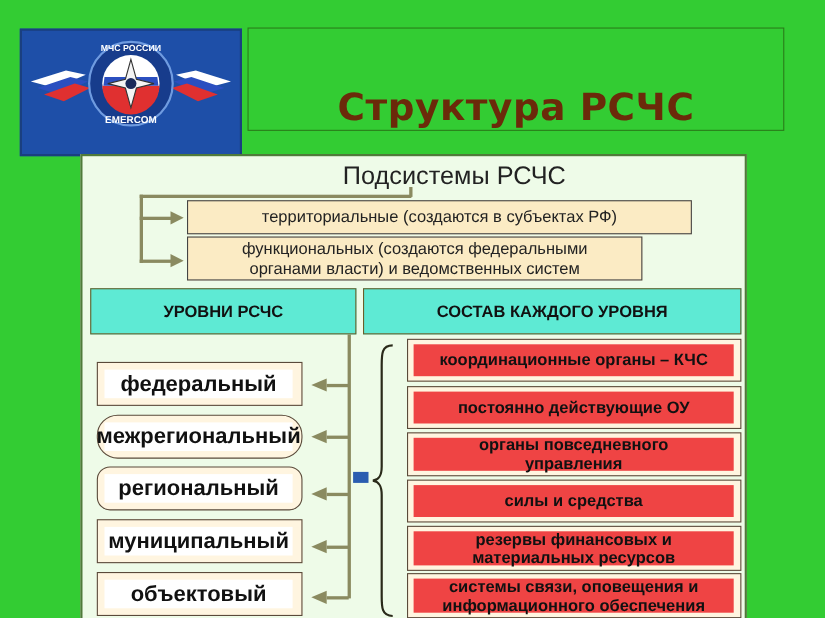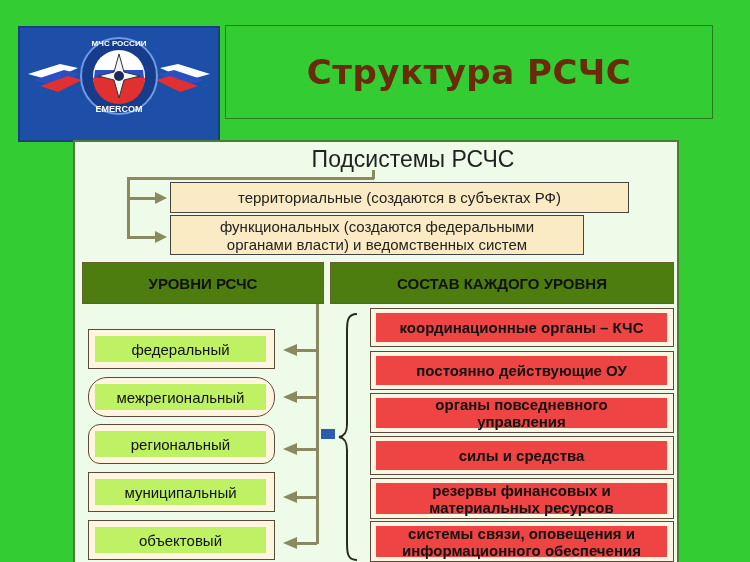--- a/index.html
+++ b/index.html
@@ -1,26 +1,26 @@
 <!DOCTYPE html>
 <html><head>
 <meta charset="utf-8">
 <style>
   html, body { margin:0; padding:0; }
   body { width:750px; height:562px; background:#33cc33; position:relative; overflow:hidden; font-family:"Liberation Sans", sans-serif; }
   .abs { position:absolute; box-sizing:border-box; }
   #logo { left:18px; top:26px; width:202px; height:116px; background:#1e4fa8; border:2px solid #1a3f80; overflow:hidden; }
-  #title-box { left:225px; top:25px; width:488px; height:94px; border:1px solid #2a7d1a; display:flex; align-items:center; justify-content:center; }
+  #title-box { left:225px; top:25px; width:488px; height:94px; border:1px solid #2a7d1a; display:flex; align-items:flex-end; justify-content:center; }
   #title-text { font-size:34px; font-weight:bold; color:#6b2a0a; letter-spacing:0.5px; font-family:"DejaVu Sans", sans-serif; }
   #panel { left:73px; top:140px; width:606px; height:430px; background:#eefbe8; border:2px solid #4f7a3a; }
   #sub-title { left:178px; top:4px; width:320px; text-align:center; font-size:23px; color:#222; }
   .tan { background:#fbebc4; border:1px solid #444; color:#222; font-size:15px; text-align:center; }
-  .yel { background:#4d7c0f; border:1px solid #6a5f2a; font-weight:bold; font-size:15px; color:#111; display:flex; align-items:center; justify-content:center; }
+  .yel { background:#5eead4; border:1px solid #6a5f2a; font-weight:bold; font-size:15px; color:#111; display:flex; align-items:center; justify-content:center; }
   .lvl { background:#fff5e0; border:1px solid #5a4a3a; }
-  .lvl .in { position:absolute; left:6px; top:6px; right:8px; bottom:6px; background:#bef264; display:flex; align-items:center; justify-content:center; font-weight:normal; font-size:15px; color:#111; }
+  .lvl .in { position:absolute; left:6px; top:6px; right:8px; bottom:6px; background:#ffffff; display:flex; align-items:center; justify-content:center; font-weight:bold; font-size:20px; color:#111; }
   .cmp { background:#fff5e0; border:1px solid #5a4a3a; }
   .cmp .in { position:absolute; left:5px; top:4px; right:6px; bottom:4px; background:#ef4444; display:flex; align-items:center; justify-content:center; text-align:center; font-weight:bold; font-size:15px; line-height:17px; color:#111; }
   .line { background:#8a8a60; }
 </style>
 </head>
 <body>
 
 <div id="logo" class="abs">
   <svg width="198" height="88" viewBox="0 0 198 88">
 

